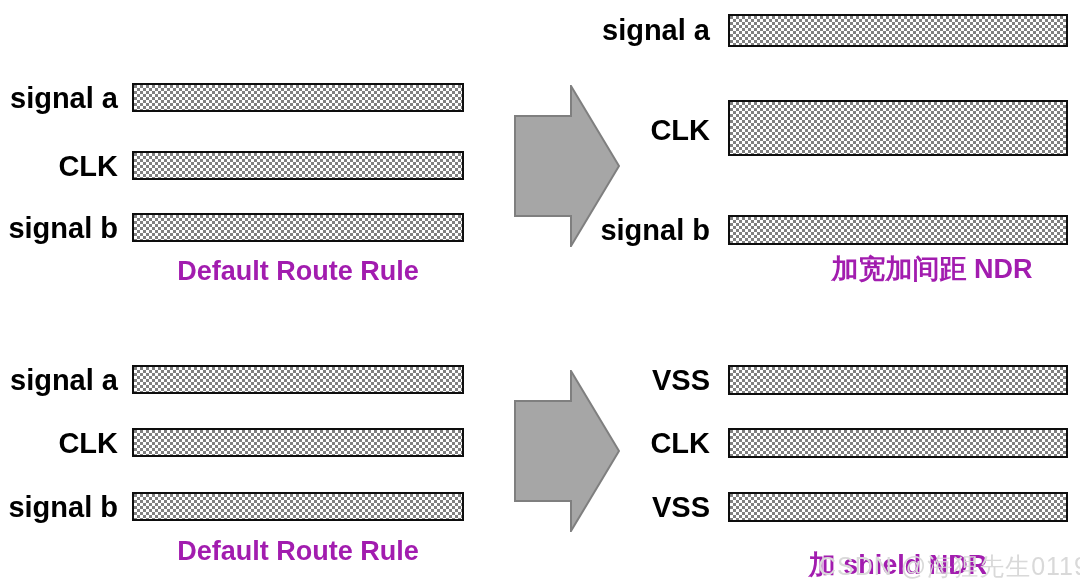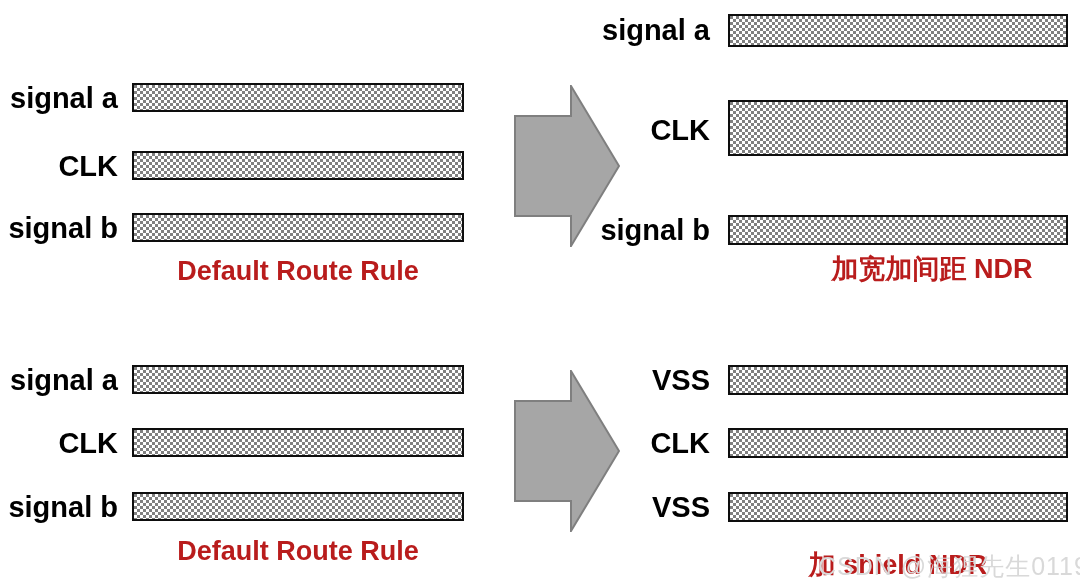--- a/index.html
+++ b/index.html
@@ -41,21 +41,21 @@
     color: #000000;
     font-size: 29px;
     line-height: 1;
     white-space: nowrap;
     text-align: right;
   }
 
   .caption {
     position: absolute;
     font-weight: bold;
-    color: #b91c1c;
+    color: #a21caf;
     font-size: 27px;
     line-height: 1;
     white-space: nowrap;
     text-align: center;
   }
 
   
   .arrow {
     position: absolute;
   }

